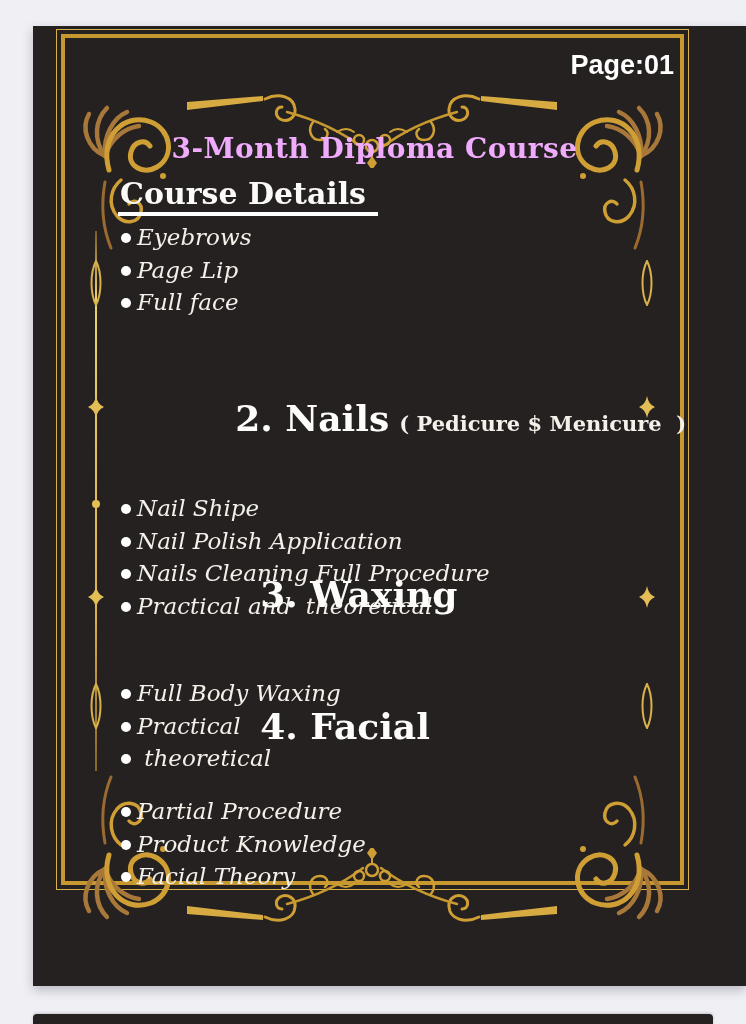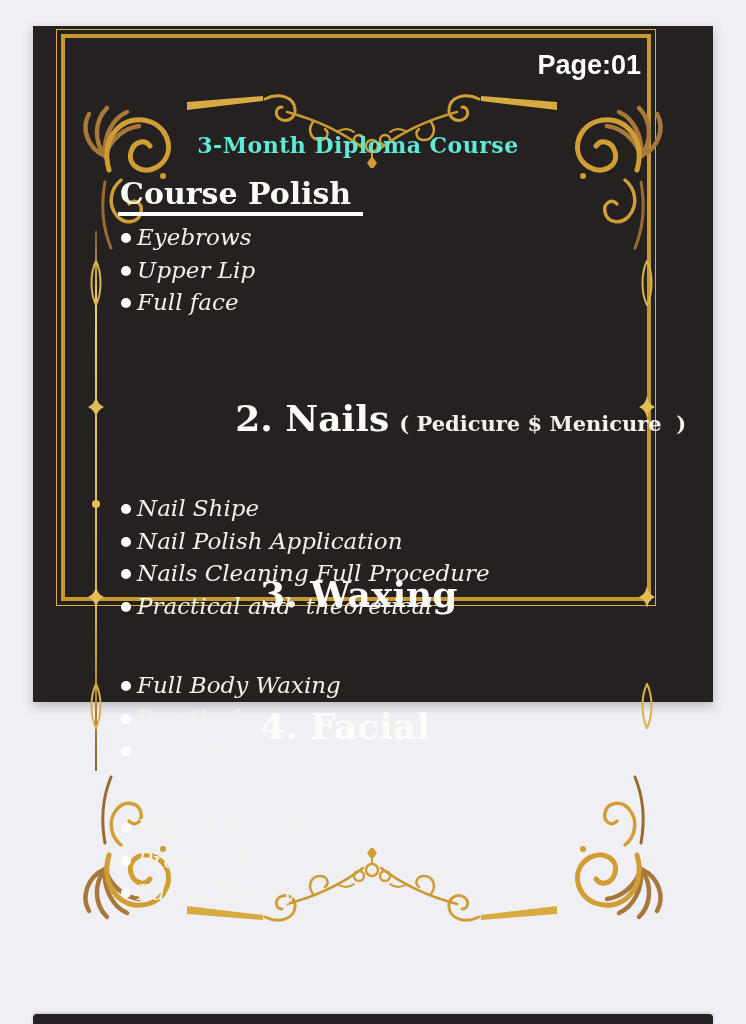--- a/index.html
+++ b/index.html
@@ -2,23 +2,24 @@
 <html><head>
 <meta charset="utf-8">
 <style>
   html,body{margin:0;padding:0;}
   body{
     width:746px;height:1024px;position:relative;overflow:hidden;
     background:#f0eff4;
     font-family:"DejaVu Serif", serif;
   }
   .page-card{
-    position:absolute;left:33px;top:26px;width:680px;height:676px;
+    position:absolute;left:33px;top:26px;width:680px;height:960px;
     background:#242120;
     box-shadow:0 4px 10px rgba(60,60,80,.30);
+    padding-left:33px;
   }
   .next-card-edge{
     position:absolute;left:33px;top:1014px;width:680px;height:10px;
     background:#242120;border-radius:4px 4px 0 0;
     box-shadow:0 -1px 3px rgba(60,60,80,.25);
   }
   .frame-outer{
     position:absolute;left:23px;top:3px;right:57px;bottom:96px;
     border:1.5px solid #d9b14a;
   }
@@ -26,40 +27,40 @@
     position:absolute;left:28px;top:8px;right:62px;bottom:101px;
     border:4px solid #c6982f;
   }
   .page-label{
     position:absolute;top:24px;right:72px;
     font-family:"Liberation Sans", sans-serif;font-weight:700;
     font-size:27px;color:#ffffff;
   }
   .title{
     position:absolute;top:106px;left:0;right:30px;text-align:center;
-    font-size:22px;font-weight:700;color:#5eead4;letter-spacing:.5px;
+    font-size:28px;font-weight:700;color:#f0abfc;letter-spacing:.5px;
   }
   .subtitle{
     position:absolute;top:150px;left:85px;
     font-size:30px;font-weight:700;color:#fbfaf6;
     border-bottom:4px solid #ffffff;padding:0 12px 1px 2px;
   }
   .section{position:absolute;left:0;right:0;}
   .sec1{top:195px;} .sec2{top:328px;} .sec3{top:504px;} .sec4{top:636px;}
   .heading{
     margin-left:152px;font-size:36px;font-weight:700;color:#fdfcf9;
     line-height:43px;white-space:pre-wrap;
   }
   .sec2 .heading{margin-left:127px;}
   .heading .note{
     font-size:21px;font-weight:700;color:#f3f1ea;margin-left:10px;
     white-space:pre-wrap;
   }
   .items{list-style:none;margin:0;padding:0;font-style:italic;}
-  .sec2 .items{margin-top:4px;} .sec3 .items{margin-top:10px;} .sec4 .items{margin-top:20px;}
+  .sec2 .items{margin-top:4px;} .sec3 .items{margin-top:18px;} .sec4 .items{margin-top:4px;}
   .item{
     position:relative;padding-left:104px;line-height:32.5px;
     font-size:23px;color:#f3f1ea;white-space:pre-wrap;
   }
   .dot{
     position:absolute;left:88px;top:12px;width:10px;height:10px;
     border-radius:50%;background:#ffffff;
   }
   .orn{position:absolute;pointer-events:none;}
   .flip-v{transform:scaleY(-1);}
@@ -164,26 +165,26 @@
     </svg>
   <svg class="orn" style="left:606px;top:560px" width="16" height="22" viewBox="0 0 16 22">
       <use href="#diamondart"></use>
     </svg>
   <svg class="orn" style="left:605px;top:657px" width="18" height="46" viewBox="0 0 18 46">
       <use href="#almondart"></use>
     </svg>
 
   <div class="page-label">Page:01</div>
   <div class="title">3-Month Diploma Course</div>
-  <div class="subtitle">Course Polish</div>
+  <div class="subtitle">Course Details</div>
 
   <div class="section sec1">
     <ul class="items">
       <li class="item"><span class="dot"></span><span>Eyebrows</span></li>
-      <li class="item"><span class="dot"></span><span>Upper Lip</span></li>
+      <li class="item"><span class="dot"></span><span>Page Lip</span></li>
       <li class="item"><span class="dot"></span><span>Full face</span></li>
     </ul>
   </div>
 
   <div class="section sec2">
     <div class="heading">
       <span>2. Nails</span><span class="note">( Pedicure $ Menicure  )</span>
     </div>
     <ul class="items">
       <li class="item"><span class="dot"></span><span>Nail Shipe</span></li>

